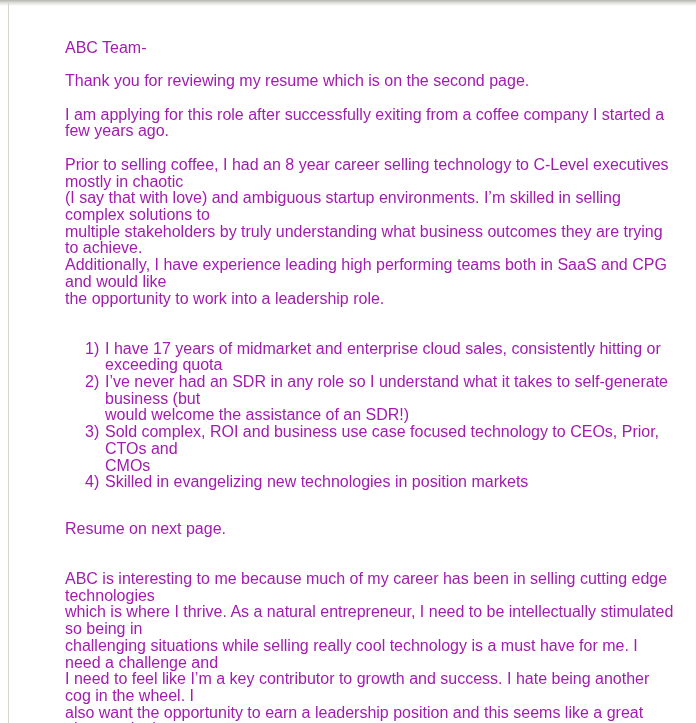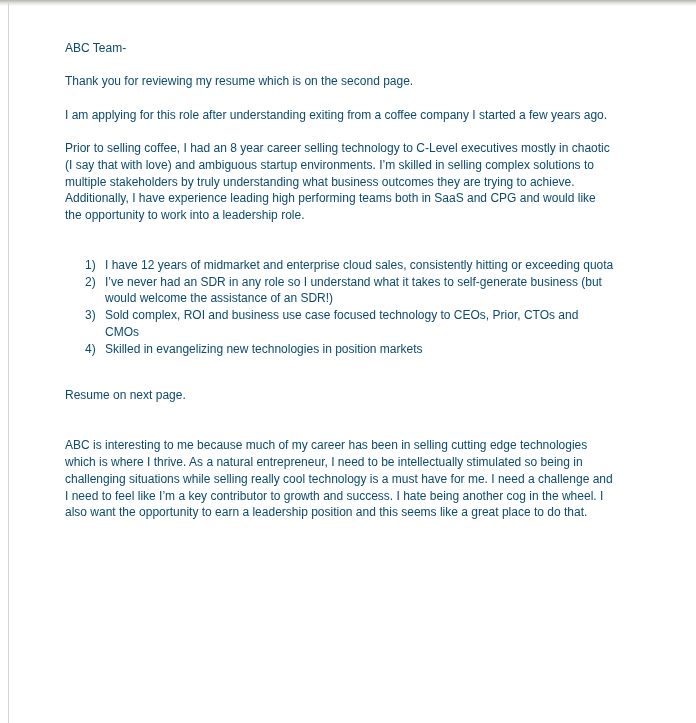--- a/index.html
+++ b/index.html
@@ -7,23 +7,23 @@
     padding: 0;
     background: #ffffff;
   }
   .page {
     position: relative;
     width: 696px;
     height: 723px;
     background: #ffffff;
     overflow: hidden;
     font-family: "Liberation Sans", "DejaVu Sans", sans-serif;
-    font-size: 12px;
+    font-size: 16px;
     line-height: 16.7px;
-    color: #0c4a6e;
+    color: #a21caf;
   }
   .top-shadow {
     position: absolute;
     top: 0; left: 0; right: 0;
     height: 6px;
     background: linear-gradient(to bottom, #b3b3af 0%, #dededa 45%, #ffffff 100%);
   }
   .left-edge {
     position: absolute;
     top: 3px; bottom: 0; left: 8px;
@@ -68,33 +68,33 @@
 
 <div class="page">
   <div class="top-shadow"></div>
   <div class="left-edge"></div>
 
   <div class="content">
     <p class="para salutation">ABC Team-</p>
 
     <p class="para">Thank you for reviewing my resume which is on the second page.</p>
 
-    <p class="para">I am applying for this role after understanding exiting from a coffee company I started a few years ago.</p>
+    <p class="para">I am applying for this role after successfully exiting from a coffee company I started a few years ago.</p>
 
     <p class="para">Prior to selling coffee, I had an 8 year career selling technology to C-Level executives mostly in chaotic
 (I say that with love) and ambiguous startup environments. I’m skilled in selling complex solutions to
 multiple stakeholders by truly understanding what business outcomes they are trying to achieve.
 Additionally, I have experience leading high performing teams both in SaaS and CPG and would like
 the opportunity to work into a leadership role.</p>
 
 
     <div class="reasons-list">
       <div class="list-item">
         <span class="list-num">1)</span>
-        <span class="list-text">I have 12 years of midmarket and enterprise cloud sales, consistently hitting or exceeding quota</span>
+        <span class="list-text">I have 17 years of midmarket and enterprise cloud sales, consistently hitting or exceeding quota</span>
       </div>
       <div class="list-item">
         <span class="list-num">2)</span>
         <span class="list-text">I’ve never had an SDR in any role so I understand what it takes to self-generate business (but
 would welcome the assistance of an SDR!)</span>
       </div>
       <div class="list-item">
         <span class="list-num">3)</span>
         <span class="list-text">Sold complex, ROI and business use case focused technology to CEOs, Prior, CTOs and
 CMOs</span>

